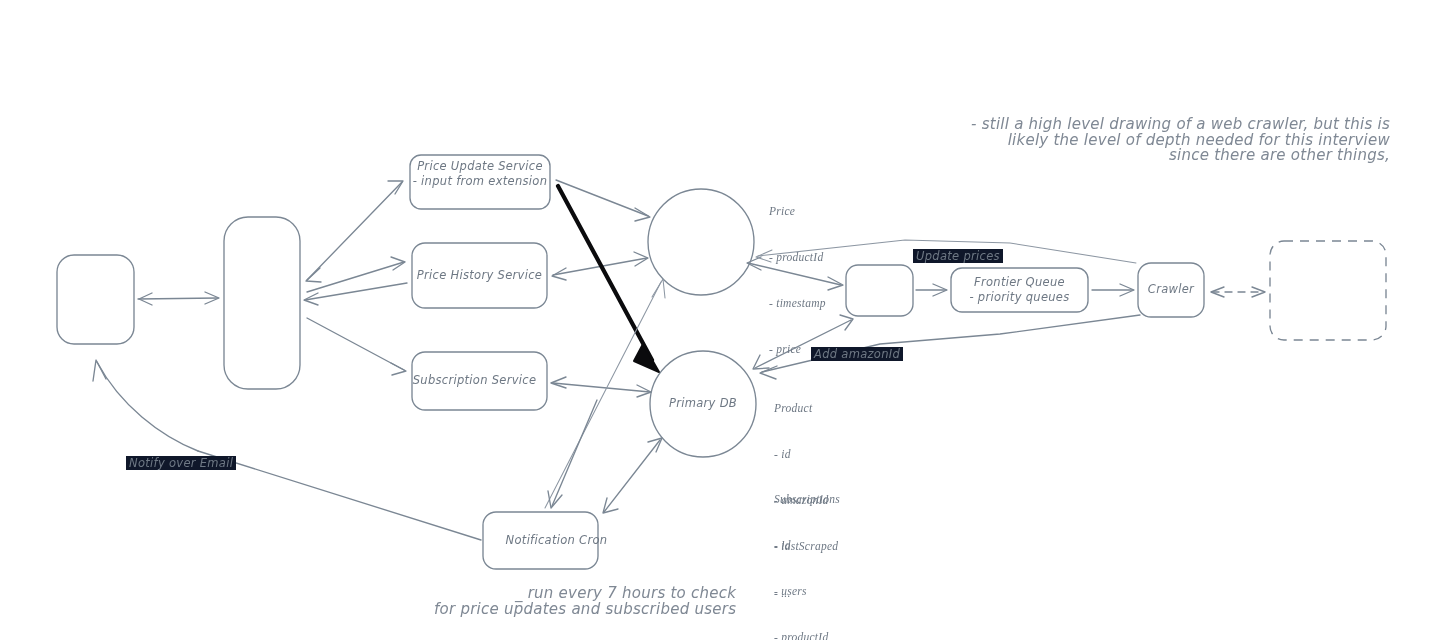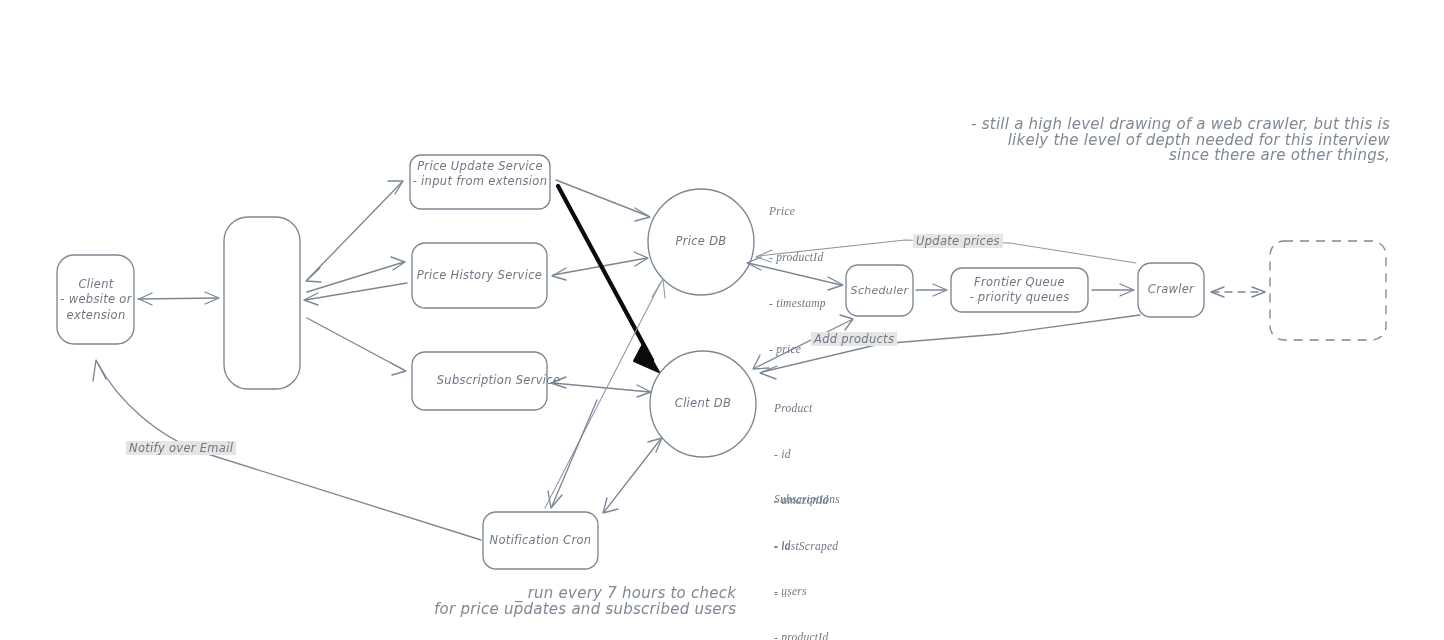--- a/index.html
+++ b/index.html
@@ -106,22 +106,23 @@
     text-align: right;
   }
   .edge-label {
     position: absolute;
     font-family: "DejaVu Sans", sans-serif;
     color: #6e7884;
     font-size: 11.5px;
     letter-spacing: 0.3px;
     white-space: pre;
     font-style: italic;
-    background: #e5e5e5;
+    background: #0f172a;
     padding: 0 3px;
+    margin-top: 15px;
   }
 </style>
 </head>
 <body>
 
 <div id="canvas-wrap">
 
   <svg class="diagram" viewBox="0 0 1444 640">
 
     <rect class="node-shape" x="57" y="255" width="77" height="89" rx="17" ry="17"></rect>
@@ -252,49 +253,44 @@
     </g>
 
     <g>
       <path class="edge" d="M755 368 L 851 320"></path>
       <path class="arrowhead" d="M840 315 L 853 319 L 845 330"></path>
       <path class="arrowhead" d="M760 355 L 753 369 L 769 368"></path>
     </g>
 
   </svg>
 
-  <div class="node-label" style="left:50px; top:258px; width:92px; height:84px;">Client
-- website or
-extension</div>
 
 
   <div class="node-label" style="left:410px; top:156px; width:140px; height:36px;">Price Update Service
 - input from extension</div>
 
   <div class="node-label" style="left:412px; top:243px; width:135px; height:65px;">Price History Service</div>
 
-  <div class="node-label" style="left:436px; top:352px; width:125px; height:58px;">Subscription Service</div>
-
-  <div class="node-label" style="left:648px; top:215px; width:106px; height:54px;">Price DB</div>
-
-  <div class="node-label" style="left:650px; top:377px; width:106px; height:54px;">Client DB</div>
-
-  <div class="node-label" style="left:841px; top:265px; width:77px; height:51px; font-size:11px;">Scheduler</div>
+  <div class="node-label" style="left:412px; top:352px; width:125px; height:58px;">Subscription Service</div>
+
+
+  <div class="node-label" style="left:650px; top:377px; width:106px; height:54px;">Primary DB</div>
+
 
   <div class="node-label" style="left:951px; top:268px; width:137px; height:44px;">Frontier Queue
 - priority queues</div>
 
   <div class="node-label" style="left:1138px; top:263px; width:66px; height:54px;">Crawler</div>
 
 
-  <div class="node-label" style="left:483px; top:512px; width:115px; height:57px;">Notification Cron</div>
+  <div class="node-label" style="left:483px; top:512px; width:115px; height:57px;padding-left:16px;">Notification Cron</div>
 
   <div class="edge-label" style="left:913px; top:234px;">Update prices</div>
 
-  <div class="edge-label" style="left:811px; top:332px;">Add products</div>
+  <div class="edge-label" style="left:811px; top:332px;">Add amazonId</div>
 
   <div class="edge-label" style="left:126px; top:441px;">Notify over Email</div>
 
   <div class="schema" style="left:769px; top:173px;">
     <div>Price</div>
     <div>- productId</div>
     <div>- timestamp</div>
     <div>- price</div>
   </div>
 

